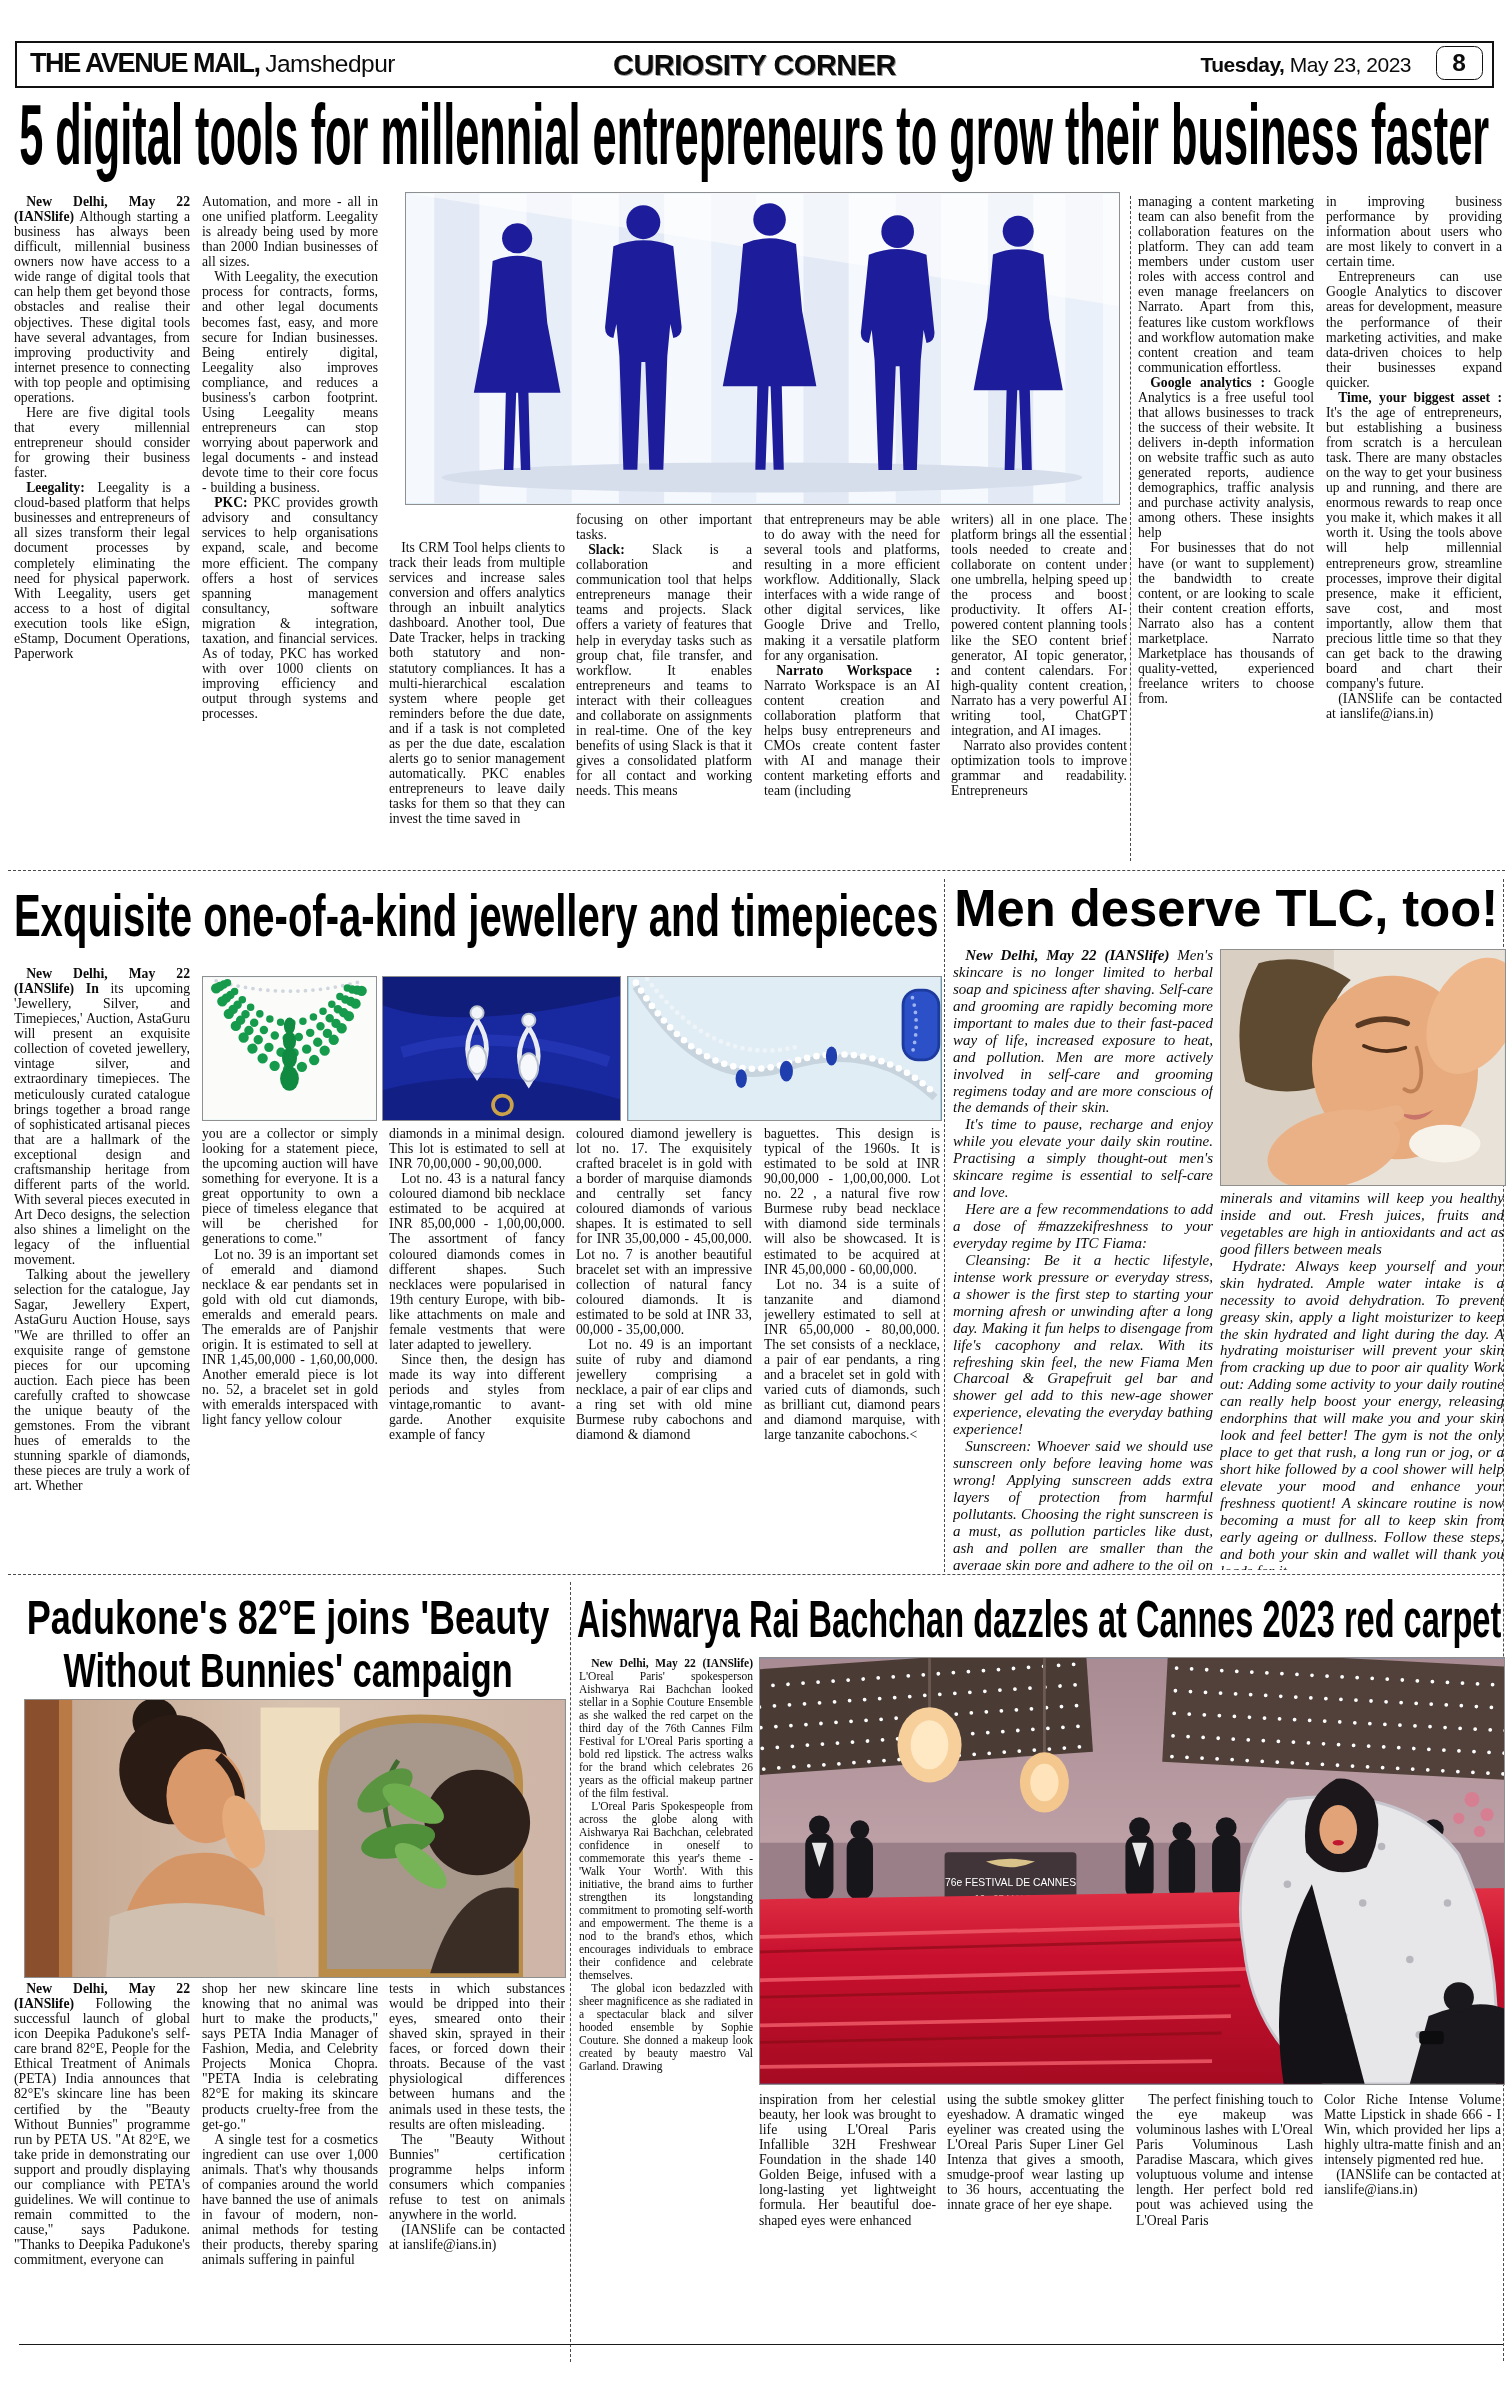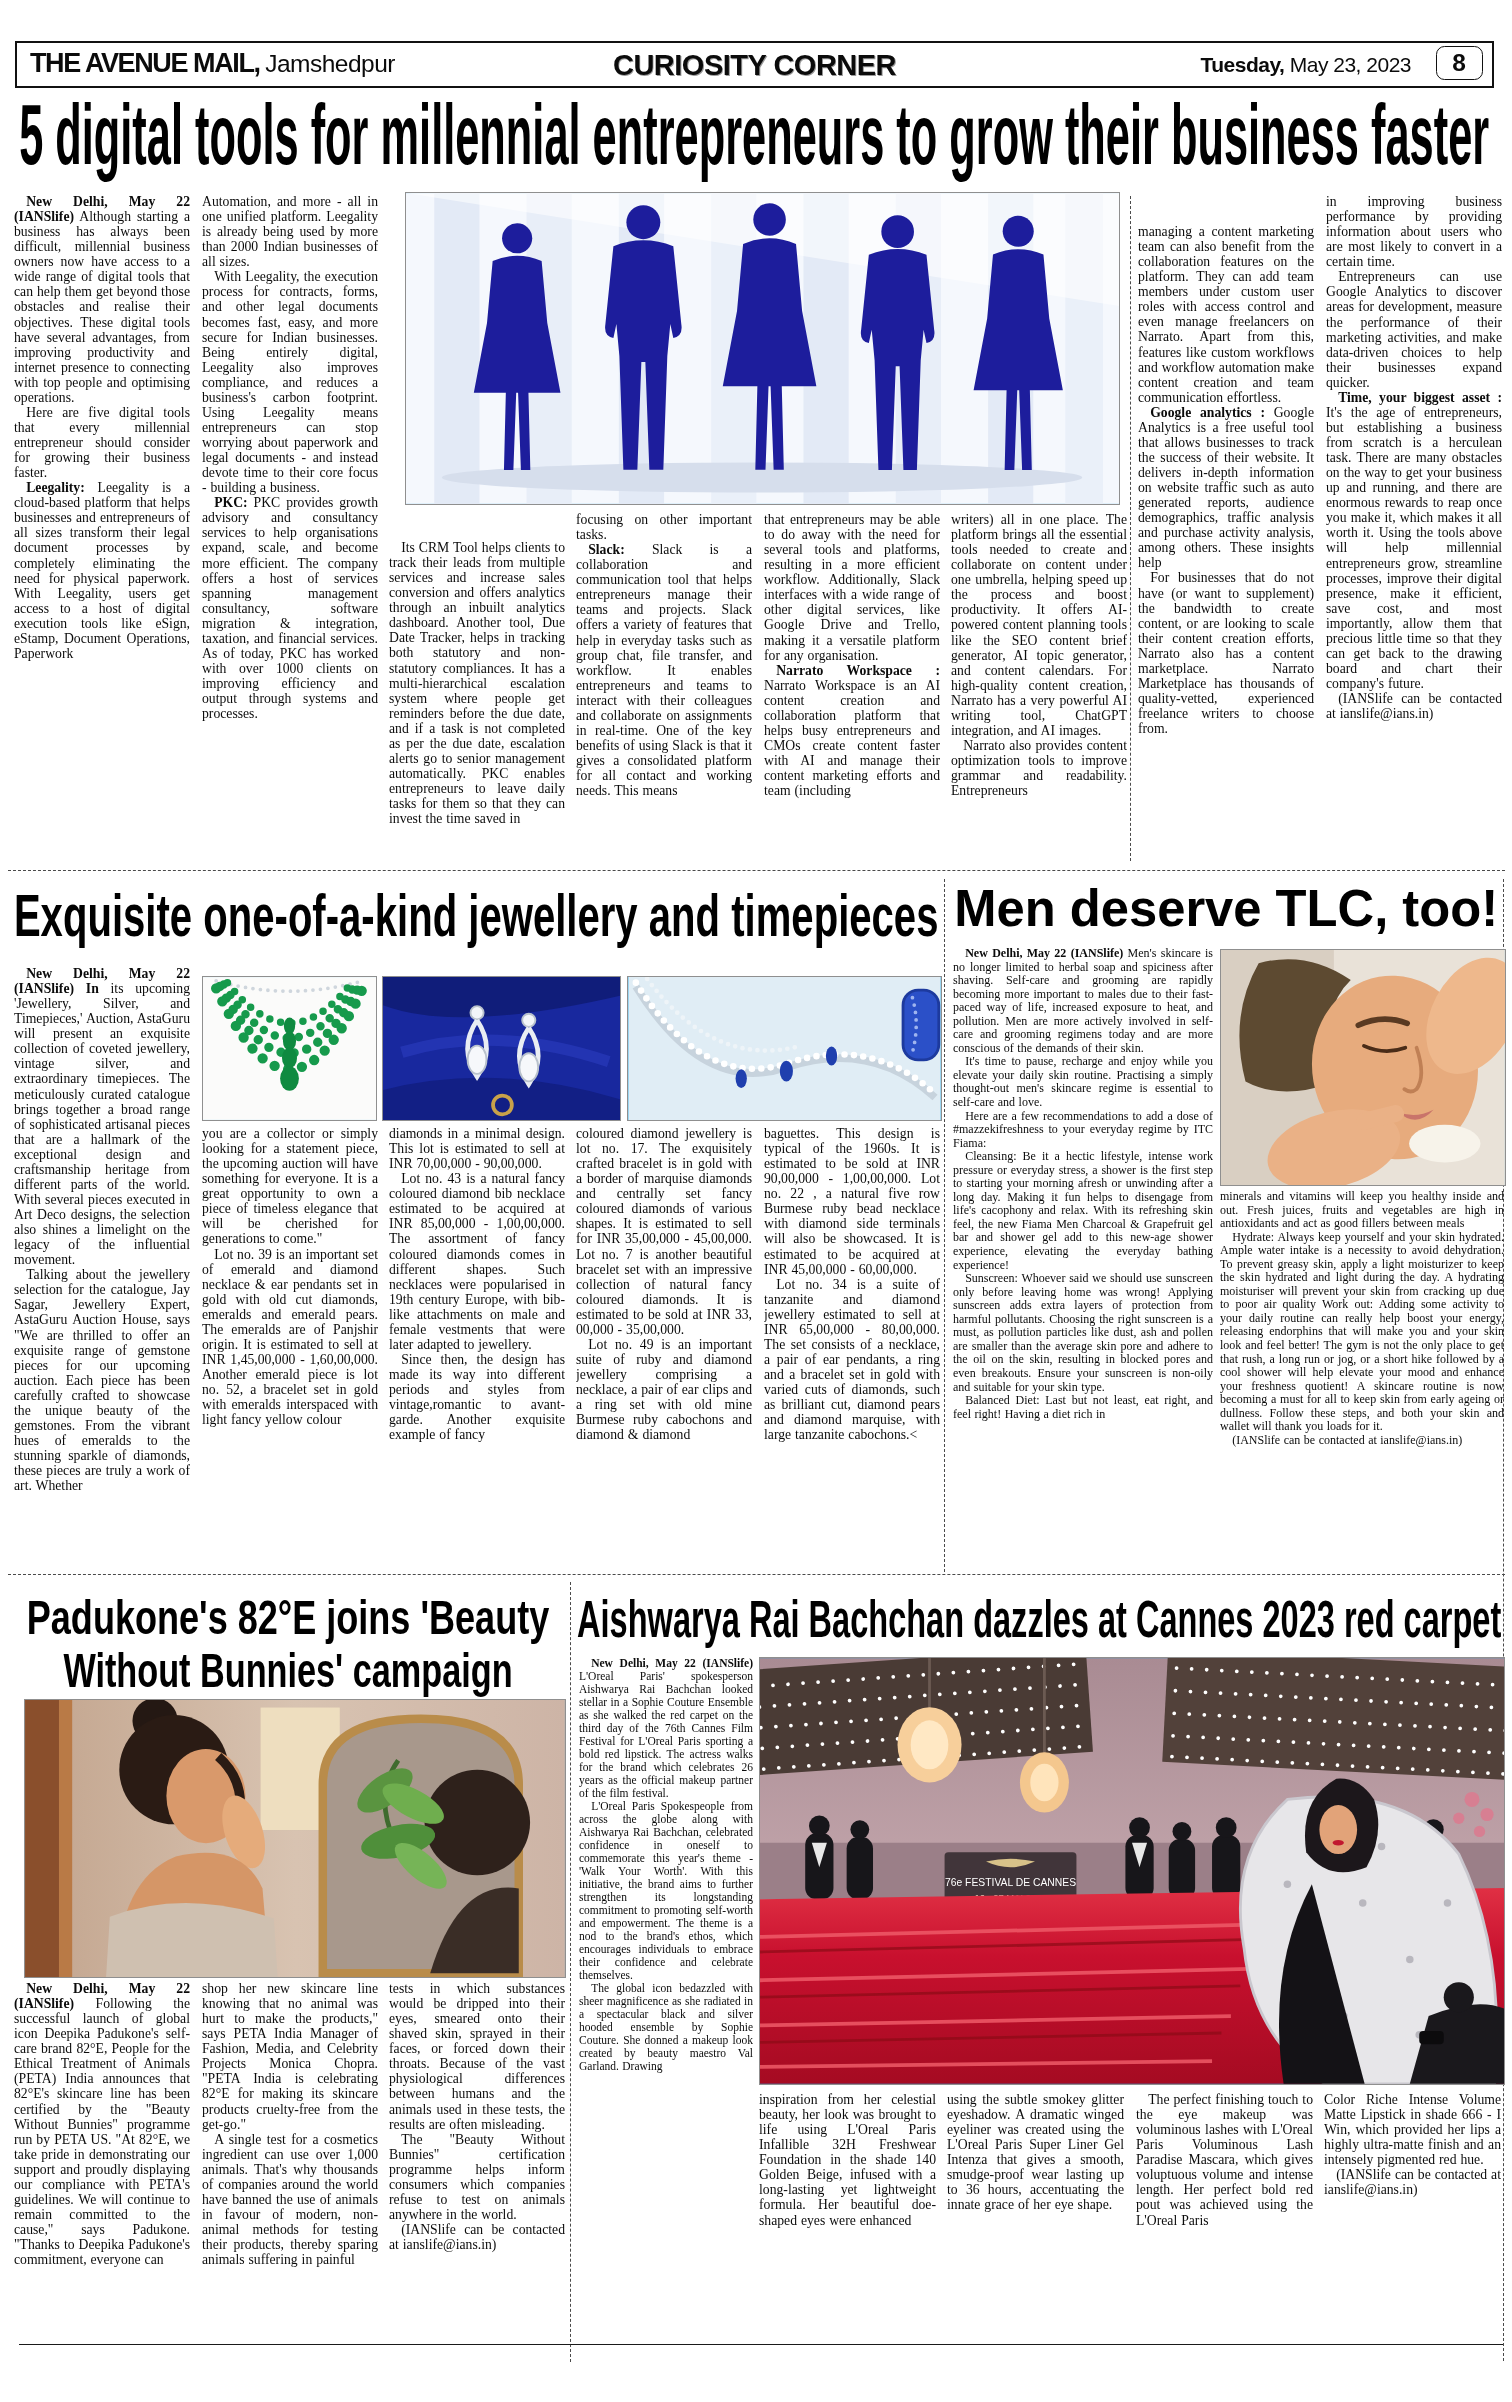--- a/index.html
+++ b/index.html
@@ -22,21 +22,21 @@
   .masthead .city{font-weight:normal;font-size:24.5px;letter-spacing:-0.5px;margin-left:5.6px;}
   .section-title{position:absolute;left:50%;transform:translateX(-50%);top:5.6px;
             font-family:"Liberation Sans",sans-serif;font-weight:bold;font-size:29px;
             letter-spacing:-0.5px;white-space:nowrap;text-shadow:0.9px 0.9px 0 #9a9a9a;}
   .dateline{position:absolute;right:81px;top:10.4px;font-family:"Liberation Sans",sans-serif;
             font-size:21px;white-space:nowrap;letter-spacing:-0.5px;}
   .pagebox{position:absolute;right:9.4px;top:2.8px;width:45px;height:32px;border:1.9px solid #111;
            border-radius:8.5px;text-align:center;font-family:"Liberation Sans",sans-serif;
            font-weight:bold;font-size:24.5px;line-height:32px;background:#fff;}
   .a5small{font-size:11.5px;line-height:1.13;}
-  .tlccol{width:260px;font-size:12px;line-height:1.13;}
+  .tlccol{width:260px;font-size:15px;line-height:1.13;font-style:italic;}
 </style>
 </head>
 <body>
 
 <div class="abs" id="header-box">
   <div class="masthead">
     <span>THE AVENUE MAIL,</span><span class="city">Jamshedpur</span>
   </div>
   <div class="section-title">CURIOSITY CORNER</div>
   <div class="dateline">
@@ -106,21 +106,21 @@
   </div>
 <div class="col" style="left:764px;top:512px;height:350px;">
     <p style="text-indent: 0px;">that entrepreneurs may be able to do away with the need for several tools and platforms, resulting in a more efficient workflow. Additionally, Slack interfaces with a wide range of other digital services, like Google Drive and Trello, making it a versatile platform for any organisation.</p>
     <p><b>Narrato Workspace :</b> Narrato Workspace is an AI content creation and collaboration platform that helps busy entrepreneurs and CMOs create content faster with AI and manage their content marketing efforts and team (including</p>
   </div>
 <div class="col" style="left:951px;top:512px;height:350px;">
     <p style="text-indent: 0px;">writers) all in one place. The platform brings all the essential tools needed to create and collaborate on content under one umbrella, helping speed up the process and boost productivity. It offers AI-powered content planning tools like the SEO content brief generator, AI topic generator, and content calendars. For high-quality content creation, Narrato has a very powerful AI writing tool, ChatGPT integration, and AI images.</p>
     <p>Narrato also provides content optimization tools to improve grammar and readability. Entrepreneurs</p>
   </div>
 <div class="col" style="left:1138px;top:194px;height:669px;">
-    <p style="text-indent: 0px; margin-top: 30px;">managing a content marketing team can also benefit from the collaboration features on the platform. They can add team members under custom user roles with access control and even manage freelancers on Narrato. Apart from this, features like custom workflows and workflow automation make content creation and team communication effortless.</p>
+    <p style="text-indent: 0px;">managing a content marketing team can also benefit from the collaboration features on the platform. They can add team members under custom user roles with access control and even manage freelancers on Narrato. Apart from this, features like custom workflows and workflow automation make content creation and team communication effortless.</p>
     <p><b>Google analytics :</b> Google Analytics is a free useful tool that allows businesses to track the success of their website. It delivers in-depth information on website traffic such as auto generated reports, audience demographics, traffic analysis and purchase activity analysis, among others. These insights help</p>
     <p>For businesses that do not have (or want to supplement) the bandwidth to create content, or are looking to scale their content creation efforts, Narrato also has a content marketplace. Narrato Marketplace has thousands of quality-vetted, experienced freelance writers to choose from.</p>
   </div>
 <div class="col" style="left:1326px;top:194px;height:669px;">
     <p style="text-indent: 0px;">in improving business performance by providing information about users who are most likely to convert in a certain time.</p>
     <p>Entrepreneurs can use Google Analytics to discover areas for development, measure the performance of their marketing activities, and make data-driven choices to help their businesses expand quicker.</p>
     <p><b>Time, your biggest asset :</b> It's the age of entrepreneurs, but establishing a business from scratch is a herculean task. There are many obstacles on the way to get your business up and running, and there are enormous rewards to reap once you make it, which makes it all worth it. Using the tools above will help millennial entrepreneurs grow, streamline processes, improve their digital presence, make it efficient, save cost, and most importantly, allow them that precious little time so that they can get back to the drawing board and chart their company's future.</p>
     <p>(IANSlife can be contacted at ianslife@ians.in)</p>
   </div>
 

